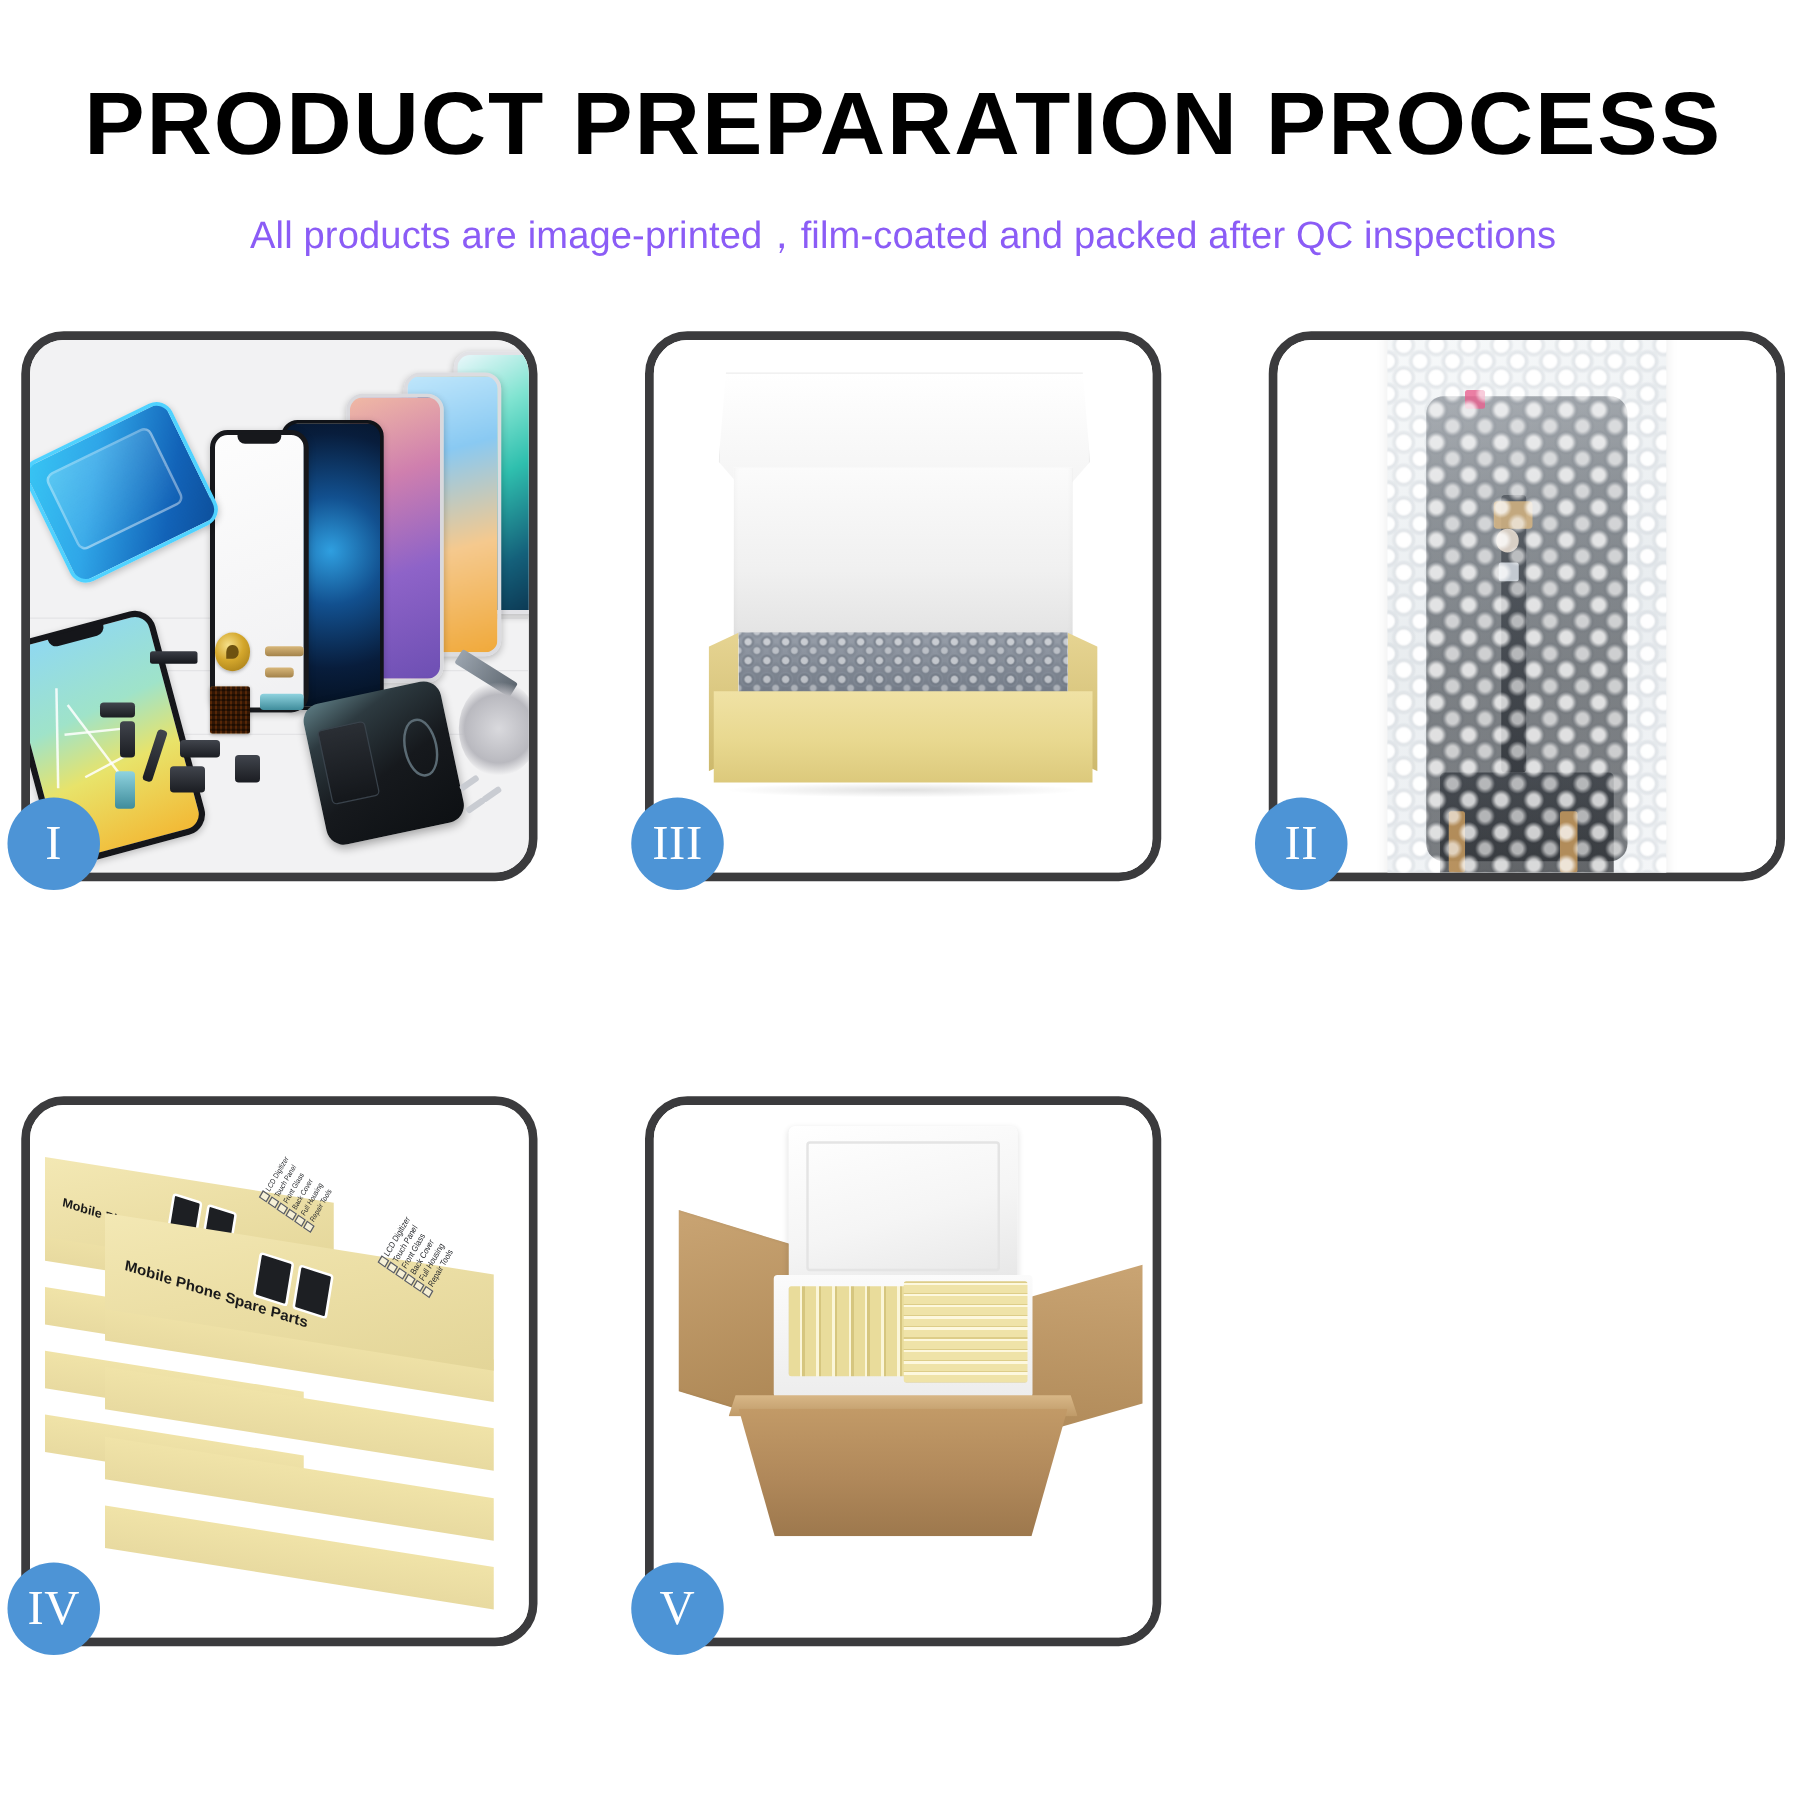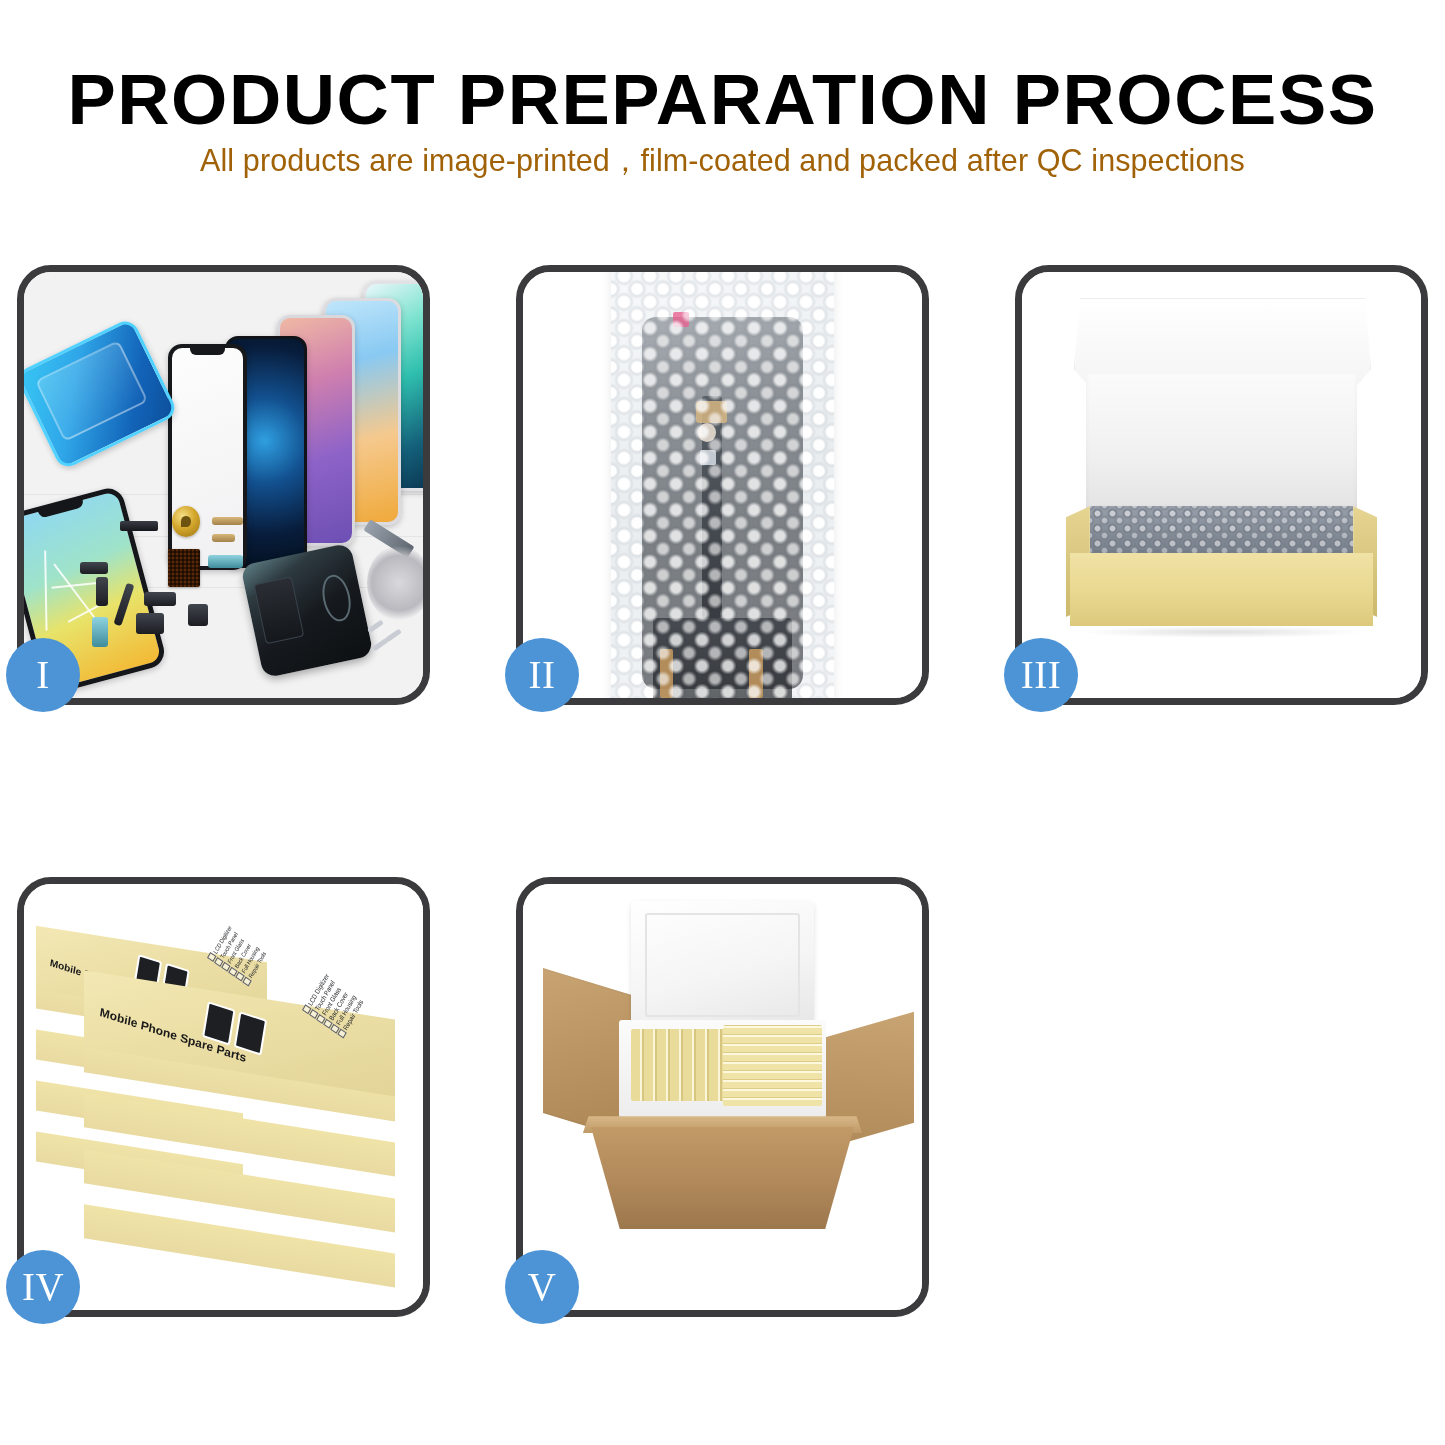--- a/index.html
+++ b/index.html
@@ -28,22 +28,22 @@
     letter-spacing: 1.5px;
     color: #000000;
     line-height: 1.0;
     margin: 0;
     transform: scaleX(1.02);
   }
   .subtitle {
     font-family: "Liberation Sans", sans-serif;
     font-size: 30.5px;
     font-weight: 400;
-    color: #a16207;
-    margin: 6px 0 0 0;
+    color: #8b5cf6;
+    margin: 33px 0 0 0;
     letter-spacing: 0.1px;
   }
 
   
   .grid {
     position: absolute;
     top: 265px;
     left: 17px;
     width: 1411px;
     display: grid;
@@ -500,20 +500,35 @@
         <div class="tweezer"></div>
         <div class="steel-wool"></div>
         <div class="screws">
           <i style="left:0;top:10%"></i>
           <i style="left:40%;top:40%"></i>
           <i style="left:12%;top:70%"></i>
         </div>
       </div>
     </div>
     <div class="badge">I</div>
+  </div>
+
+  <div class="panel">
+    <div class="panel-inner">
+      <div class="scene-box3">
+        <div class="b3-lid"></div>
+        <div class="b3-foam"></div>
+        <div class="b3-bubble"></div>
+        <div class="b3-left"></div>
+        <div class="b3-right"></div>
+        <div class="b3-front"></div>
+        <div class="b3-shadow"></div>
+      </div>
+    </div>
+    <div class="badge">III</div>
   </div>
 
   <div class="panel">
     <div class="panel-inner">
       <div class="scene-bubble">
         <div class="bubble-bag">
           <div class="bag-screen"></div>
           <div class="bag-flex"></div>
           <div class="bag-conn"></div>
           <div class="bag-circle"></div>
@@ -524,35 +539,20 @@
           <div class="bag-tab" style="left:62%"></div>
           <div class="bubble-overlay"></div>
         </div>
       </div>
     </div>
     <div class="badge">II</div>
   </div>
 
   <div class="panel">
     <div class="panel-inner">
-      <div class="scene-box3">
-        <div class="b3-lid"></div>
-        <div class="b3-foam"></div>
-        <div class="b3-bubble"></div>
-        <div class="b3-left"></div>
-        <div class="b3-right"></div>
-        <div class="b3-front"></div>
-        <div class="b3-shadow"></div>
-      </div>
-    </div>
-    <div class="badge">III</div>
-  </div>
-
-  <div class="panel">
-    <div class="panel-inner">
       <div class="scene-stack">
 
         <div class="bx" style="left:3%;top:26%;width:52%;height:7%;transform:skewY(9deg);"></div>
         <div class="bx" style="left:3%;top:38%;width:52%;height:7%;transform:skewY(9deg);"></div>
         <div class="bx" style="left:3%;top:50%;width:52%;height:7%;transform:skewY(9deg);"></div>
         <div class="bx" style="left:3%;top:62%;width:52%;height:7%;transform:skewY(9deg);"></div>
 
         <div class="bx-top" style="left:3%;top:14%;width:58%;height:15%;transform:skewY(9deg);">
           <div class="bx-label" style="left:6%;top:46%;font-size:10px;transform:rotate(9deg);transform-origin:left center;">Mobile Phone Spare Parts</div>
           <div class="bx-thumbs" style="left:43%;top:18%;transform:rotate(9deg);transform-origin:left center;">

